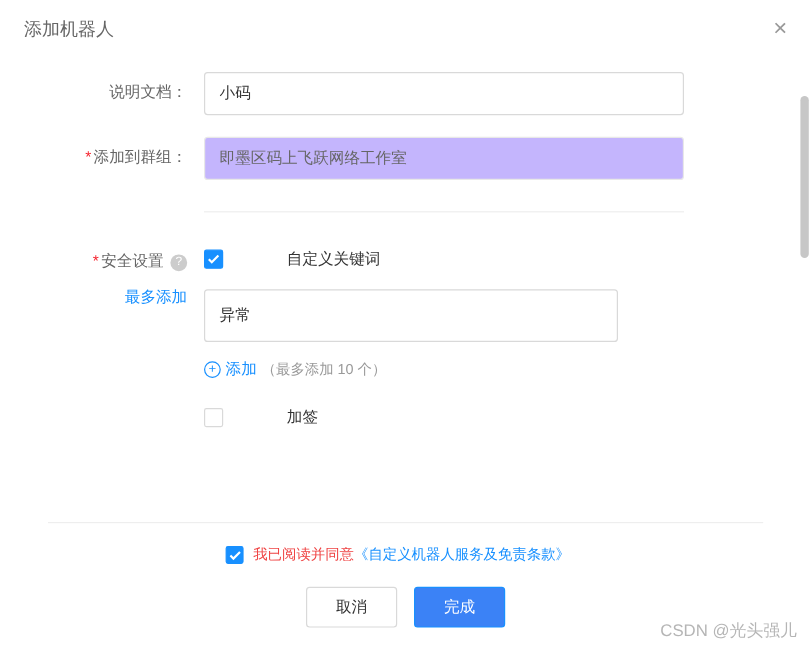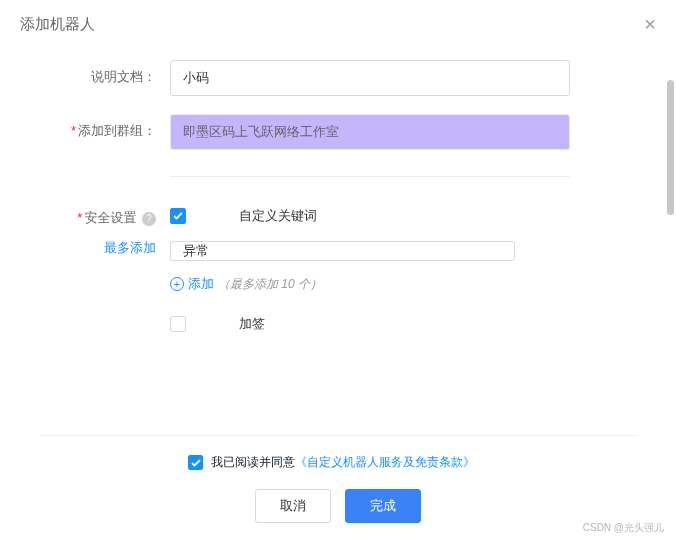--- a/index.html
+++ b/index.html
@@ -154,21 +154,21 @@
       width: 10px;
       height: 8px;
     }
     .checkbox-label {
       color: #333;
       font-size: 13px;
     }
     .keyword-input {
       width: 100%;
       max-width: 345px;
-      height: 20px;
+      height: 44px;
       padding: 0 12px;
       border: 1px solid #d9d9d9;
       border-radius: 3px;
       font-size: 13px;
       margin-bottom: 14px;
       color: #333;
       outline: none;
     }
     .add-line {
       display: flex;
@@ -191,21 +191,20 @@
       display: inline-flex;
       align-items: center;
       justify-content: center;
       font-size: 11px;
       line-height: 1;
     }
     .add-hint {
       color: #999;
       margin-left: 4px;
       font-size: 12px;
-      font-style: italic;
     }
     .footer-divider {
       height: 1px;
       background: #eee;
       margin: 10px 40px 0 40px;
     }
     .footer {
       padding: 18px 40px 22px 40px;
     }
     .agree-row {
@@ -214,21 +213,21 @@
       justify-content: flex-start;
       padding-left: 148px;
       margin-bottom: 18px;
       font-size: 12px;
     }
     .agree-row .checkbox {
       width: 15px;
       height: 15px;
       margin-right: 8px;
     }
-    .agree-label { color: #0f172a; }
+    .agree-label { color: #ef4444; }
     .agree-link { color: #1890ff; cursor: pointer; }
     .btn-row {
       display: flex;
       justify-content: center;
       gap: 14px;
     }
     .btn {
       min-width: 76px;
       height: 34px;
       padding: 12px 20px;
@@ -246,21 +245,21 @@
     }
     .btn-primary {
       background: #3b82f6;
       border: 1px solid #1890ff;
       color: #fff;
     }
     .watermark {
       position: absolute;
       right: 12px;
       bottom: 10px;
-      font-size: 10px;
+      font-size: 14px;
       color: rgba(120,120,120,0.55);
       pointer-events: none;
     }
   </style>
 </head>
 <body>
 
 <div class="modal">
 
   <div class="modal-header">

